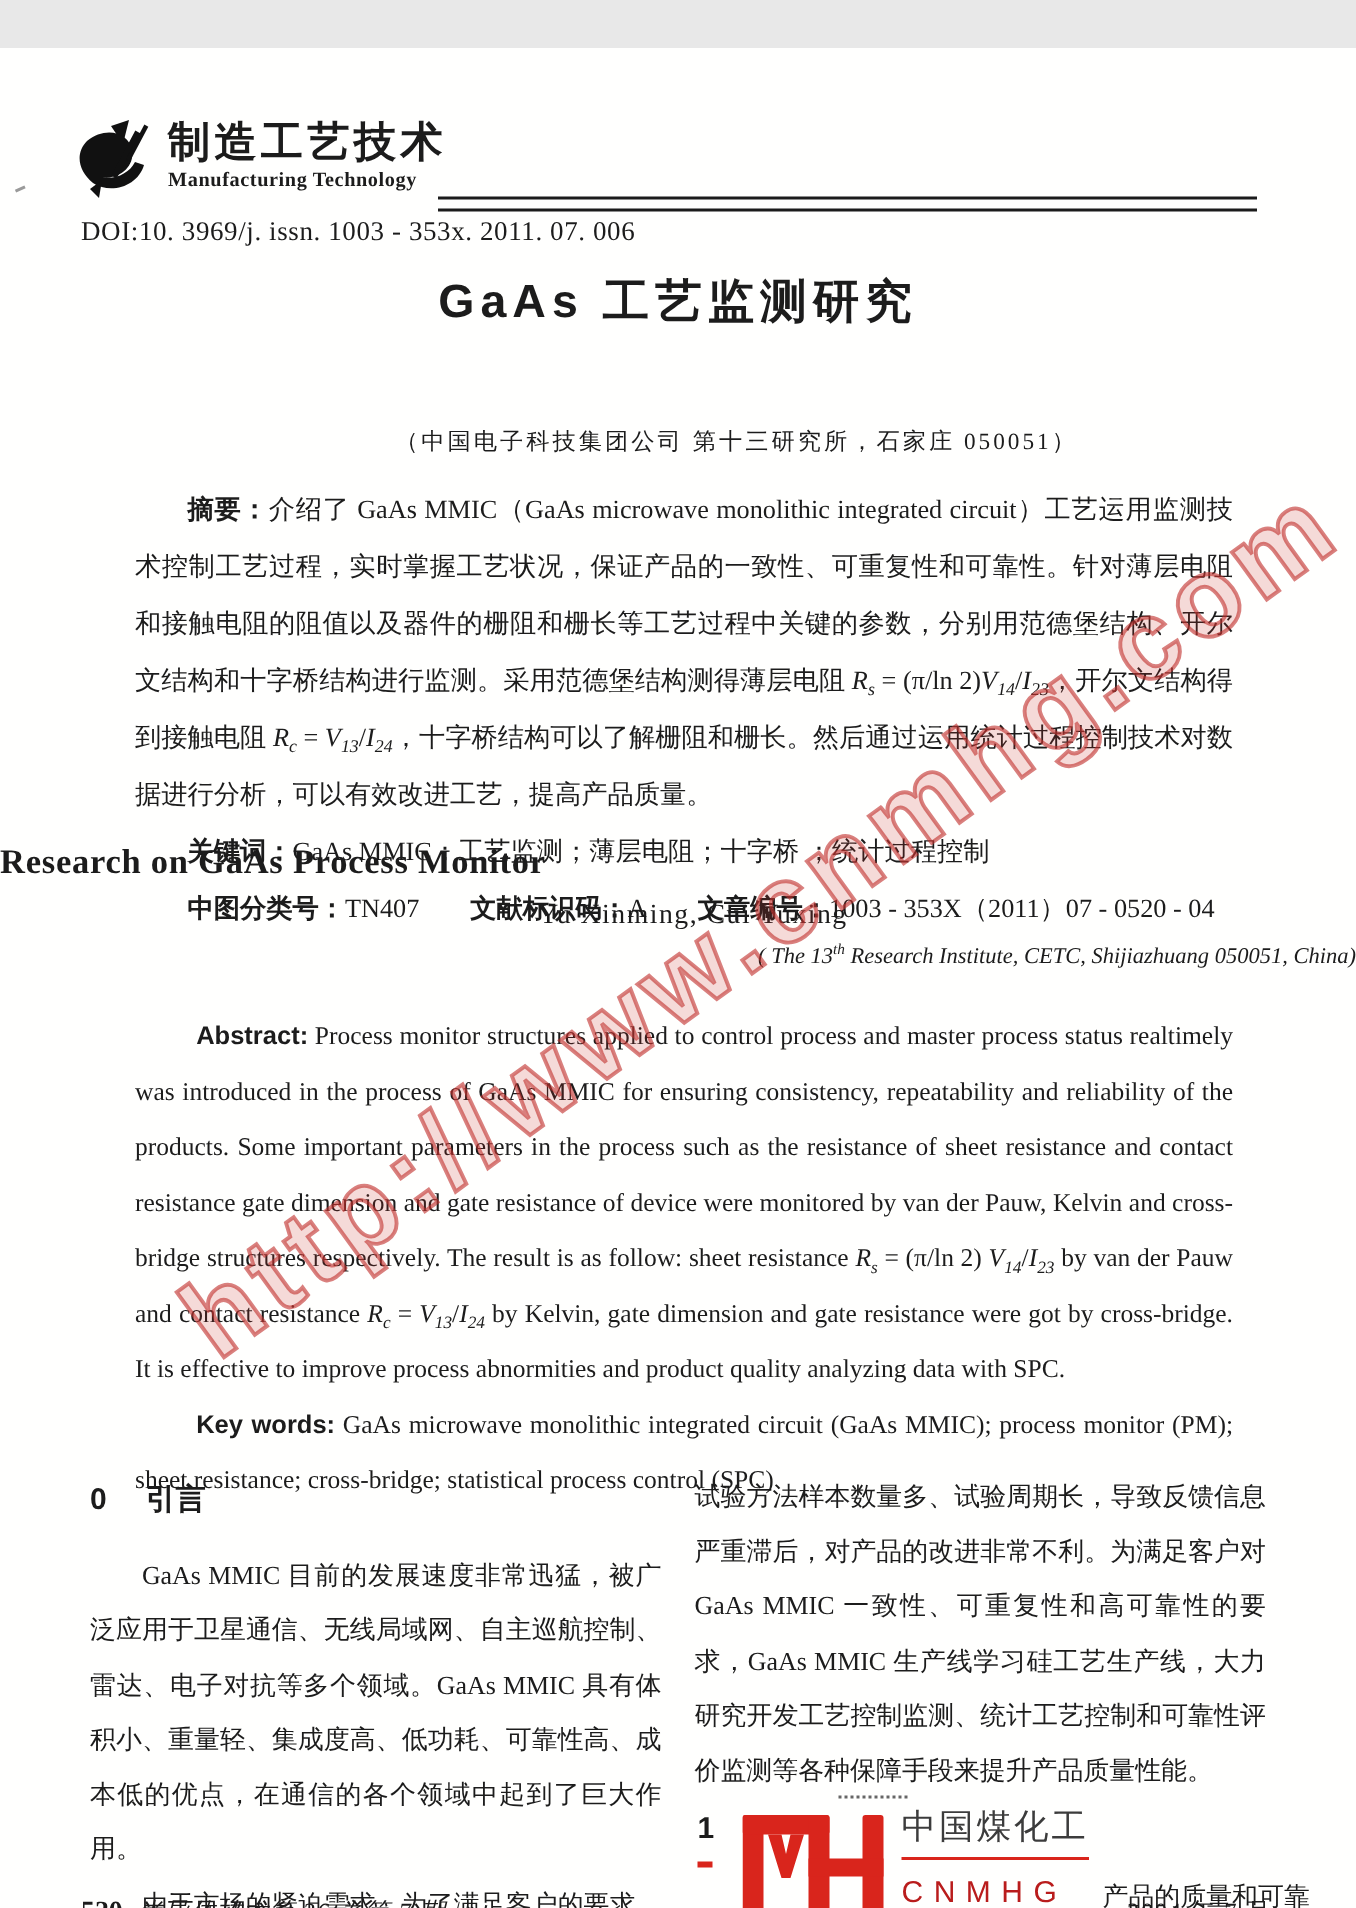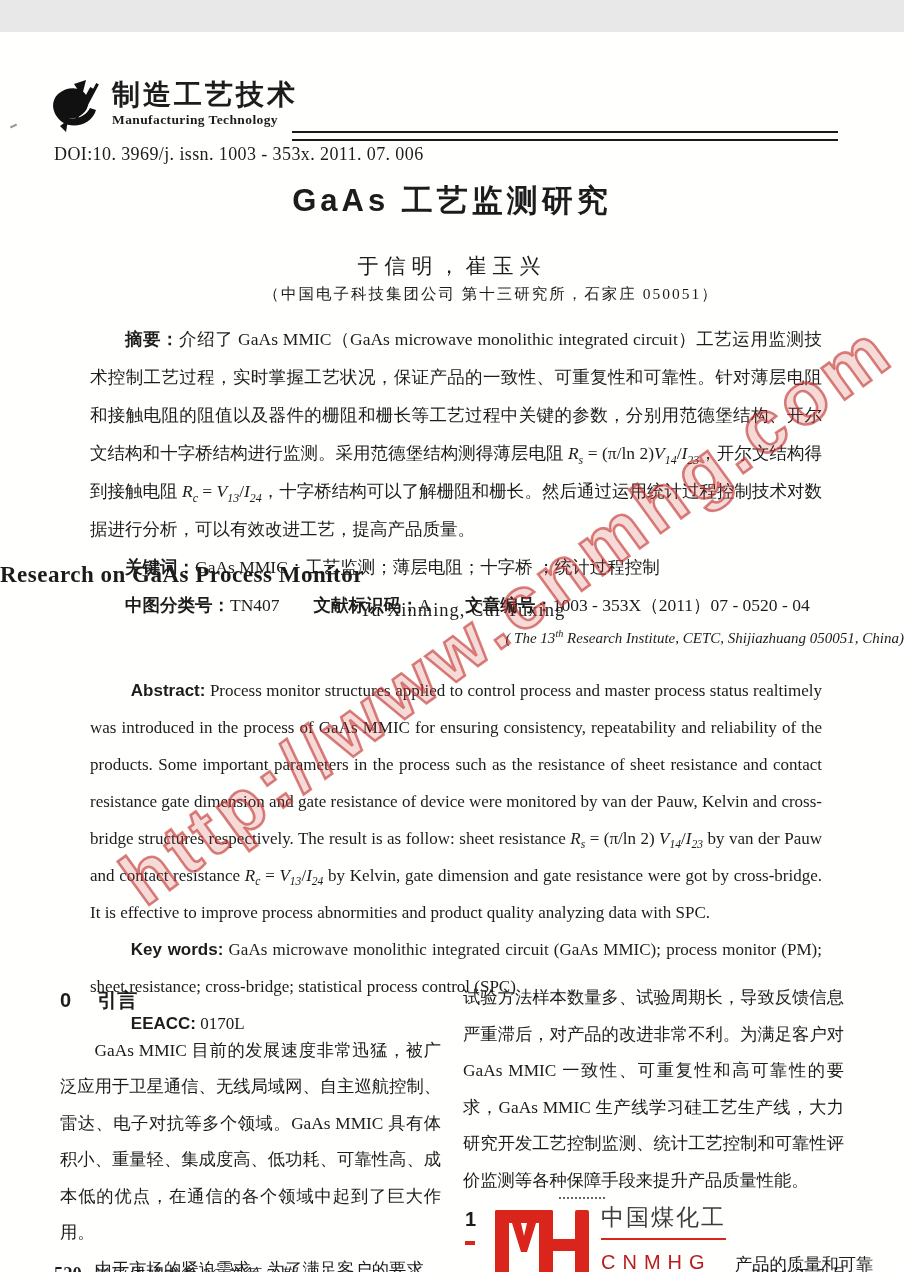--- a/index.html
+++ b/index.html
@@ -80,37 +80,35 @@
     <div class="mast-text">
       <div class="cn">制造工艺技术</div>
       <div class="en">Manufacturing Technology</div>
     </div>
   </div>
   <div class="head-rule"></div>
   <div class="edge-dot"></div>
   <div class="doi">DOI:10. 3969/j. issn. 1003 - 353x. 2011. 07. 006</div>
 
   <div class="title-cn">GaAs 工艺监测研究</div>
-  <div class="authors-cn">于信明，崔玉兴</div>
   <div class="affil-cn">（中国电子科技集团公司 第十三研究所，石家庄 050051）</div>
 
   <div class="absblock">
     <p><b class="lbl">摘要：</b><span><span>介绍了 GaAs MMIC（GaAs microwave monolithic integrated circuit）工艺运用监测技术控制工艺过程，实时掌握工艺状况，保证产品的一致性、可重复性和可靠性。针对薄层电阻和接触电阻的阻值以及器件的栅阻和栅长等工艺过程中关键的参数，分别用范德堡结构、开尔文结构和十字桥结构进行监测。采用范德堡结构测得薄层电阻 </span><i>R</i><sub style="font-style: italic;">s</sub><span> = (π/ln 2)</span><i>V</i><sub style="font-style: italic;">14</sub><span>/</span><i>I</i><sub style="font-style: italic;">23</sub><span>，开尔文结构得到接触电阻 </span><i>R</i><sub style="font-style: italic;">c</sub><span> = </span><i>V</i><sub style="font-style: italic;">13</sub><span>/</span><i>I</i><sub style="font-style: italic;">24</sub><span>，十字桥结构可以了解栅阻和栅长。然后通过运用统计过程控制技术对数据进行分析，可以有效改进工艺，提高产品质量。</span></span></p>
     <p class="kwline"><b class="lbl">关键词：</b><span>GaAs MMIC；工艺监测；薄层电阻；十字桥 ；统计过程控制</span></p>
     <p class="clsline"><span class="item"><b class="lbl">中图分类号：</b><span>TN407</span></span><span class="item"><b class="lbl">文献标识码：</b><span>A</span></span><span><b class="lbl">文章编号：</b><span>1003 - 353X（2011）07 - 0520 - 04</span></span></p>
   </div>
 
   <div class="title-en">Research on GaAs Process Monitor</div>
   <div class="authors-en">Yu Xinming, Cui Yuxing</div>
   <div class="affil-en"><i>( The 13</i><sup>th</sup><i> Research Institute, CETC, Shijiazhuang 050051, China)</i></div>
 
   <div class="enblock">
     <p><b class="lbl">Abstract:</b><span><span> Process monitor structures applied to control process and master process status realtimely was introduced in the process of GaAs MMIC for ensuring consistency, repeatability and reliability of the products. Some important parameters in the process such as the resistance of sheet resistance and contact resistance gate dimension and gate resistance of device were monitored by van der Pauw, Kelvin and cross-bridge structures respectively. The result is as follow: sheet resistance </span><i>R</i><sub style="font-style: italic;">s</sub><span> = (π/ln 2) </span><i>V</i><sub style="font-style: italic;">14</sub><span>/</span><i>I</i><sub style="font-style: italic;">23</sub><span> by van der Pauw and contact resistance </span><i>R</i><sub style="font-style: italic;">c</sub><span> = </span><i>V</i><sub style="font-style: italic;">13</sub><span>/</span><i>I</i><sub style="font-style: italic;">24</sub><span> by Kelvin, gate dimension and gate resistance were got by cross-bridge. It is effective to improve process abnormities and product quality analyzing data with SPC.</span></span></p>
     <p><b class="lbl">Key words:</b><span> GaAs microwave monolithic integrated circuit (GaAs MMIC); process monitor (PM); sheet resistance; cross-bridge; statistical process control (SPC)</span></p>
-    <p><b class="lbl">EEACC:</b><span> 0170L</span></p>
   </div>
 
   <div class="col col-left">
     <div class="sec-head"><span class="num">0</span><span>引言</span></div>
     <p>GaAs MMIC 目前的发展速度非常迅猛，被广泛应用于卫星通信、无线局域网、自主巡航控制、雷达、电子对抗等多个领域。GaAs MMIC 具有体积小、重量轻、集成度高、低功耗、可靠性高、成本低的优点，在通信的各个领域中起到了巨大作用。</p>
     <p>由于市场的紧迫需求，为了满足客户的要求，GaAs MMIC 生产研发的周期通常比较短。传统的</p>
   </div>
 
   <div class="col col-right">
     <p class="noindent">试验方法样本数量多、试验周期长，导致反馈信息严重滞后，对产品的改进非常不利。为满足客户对 GaAs MMIC 一致性、可重复性和高可靠性的要求，GaAs MMIC 生产线学习硅工艺生产线，大力研究开发工艺控制监测、统计工艺控制和可靠性评价监测等各种保障手段来提升产品质量性能。</p>

